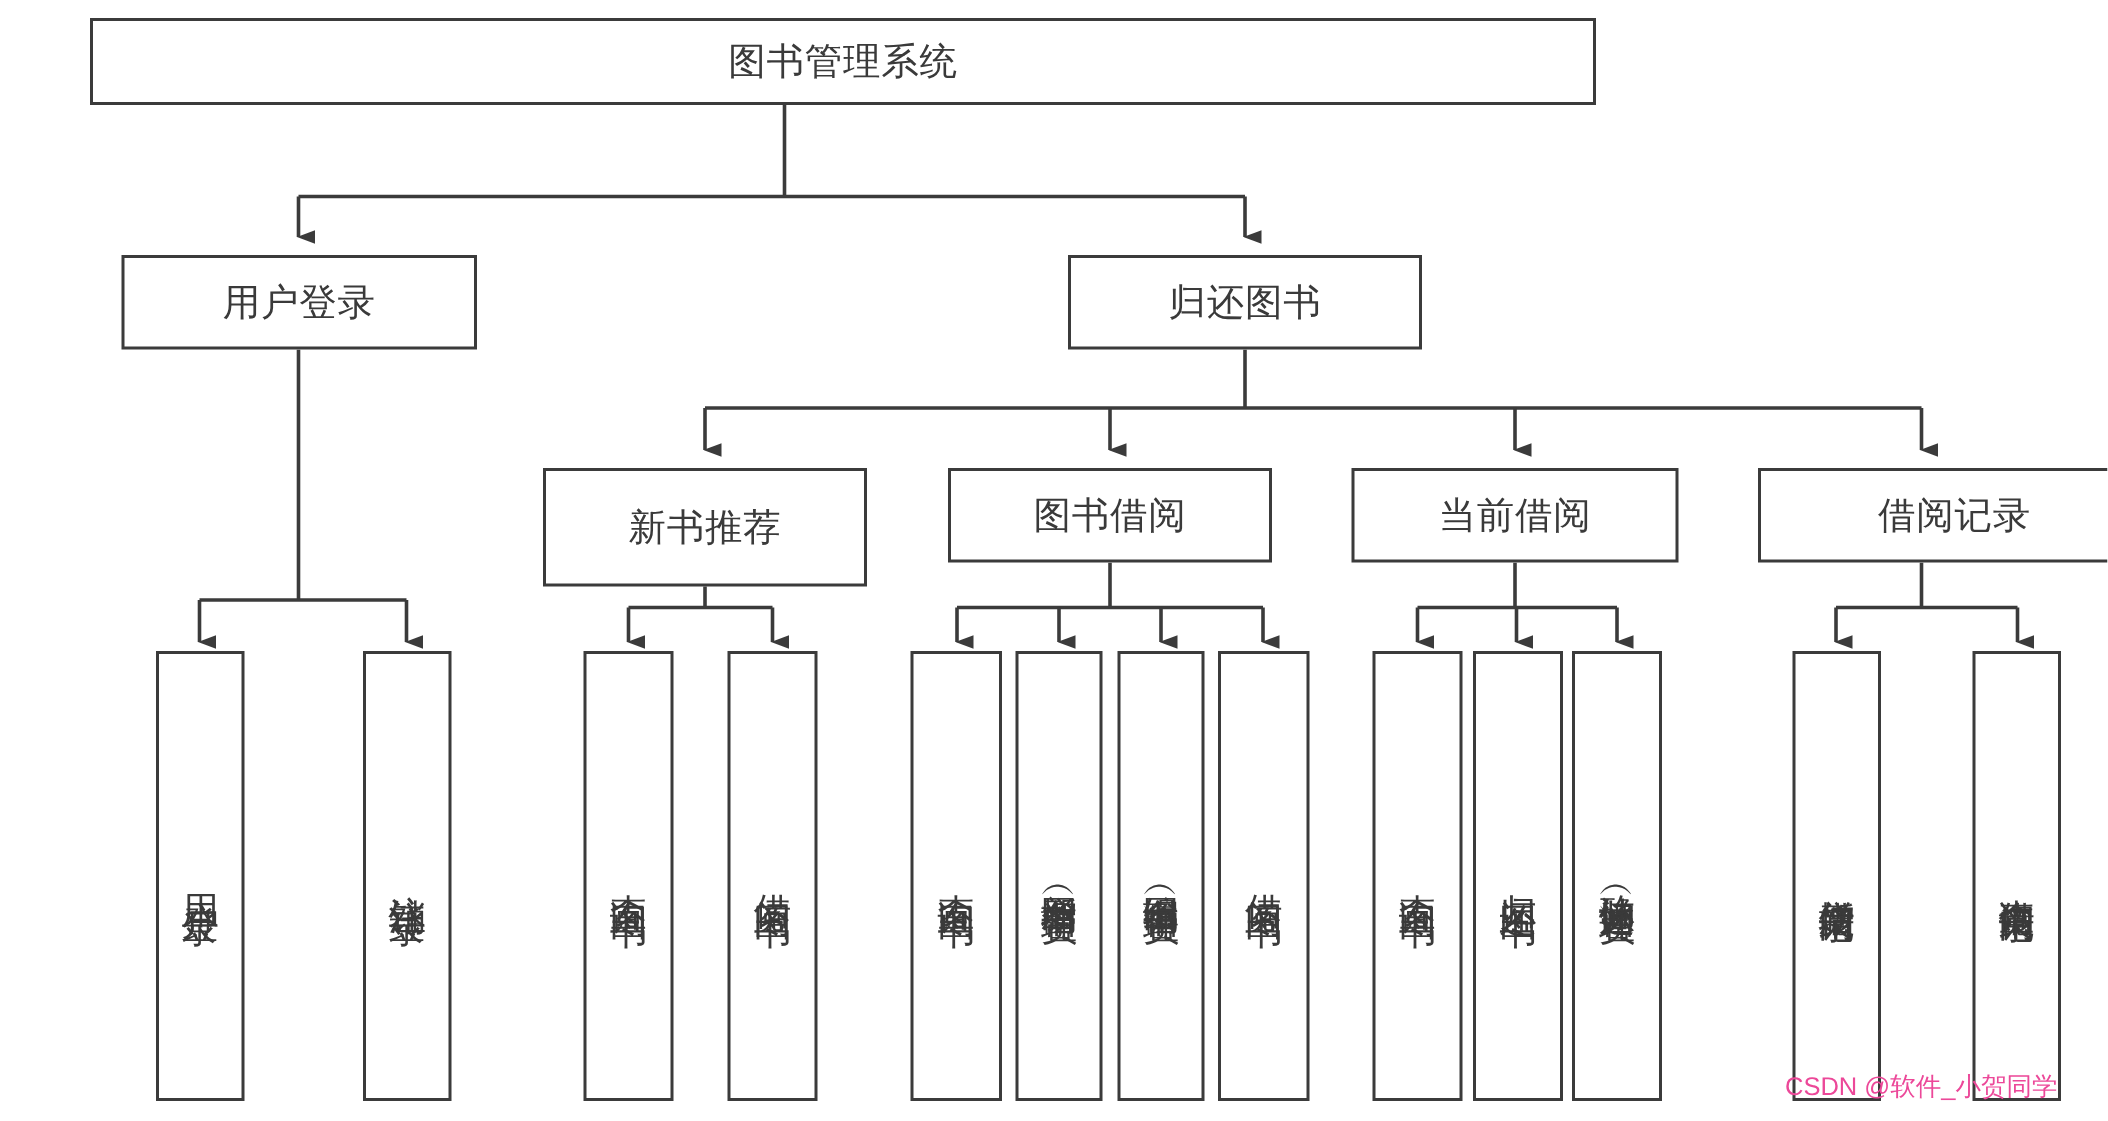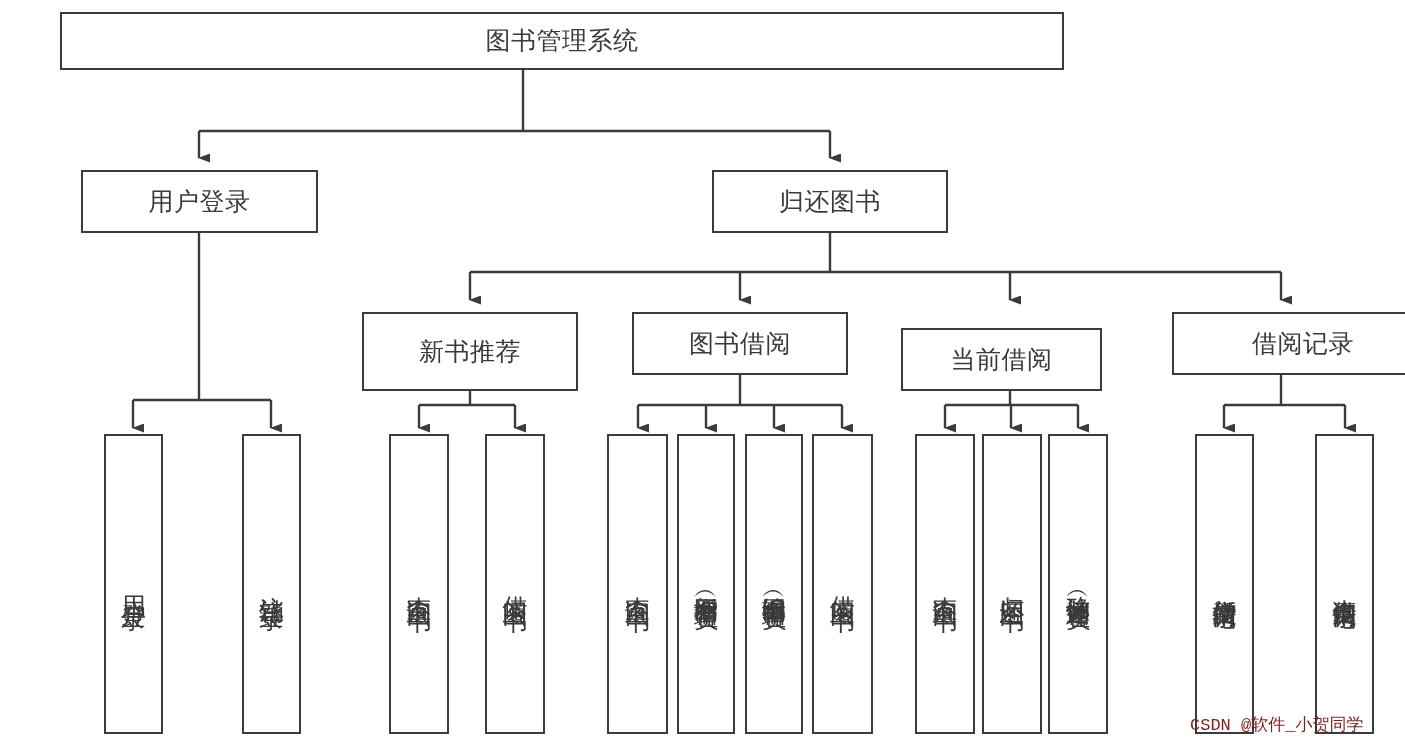--- a/index.html
+++ b/index.html
@@ -63,24 +63,24 @@
     letter-spacing: 4px;
     white-space: nowrap;
     max-height: 100%;
   }
   .node.vert.tall .label {
     font-size: 24px;
     letter-spacing: 1.5px;
   }
   .watermark {
     position: absolute;
-    color: #7f1d1d;
+    color: #ec4899;
     font-size: 17px;
     white-space: nowrap;
-    font-family: Liberation Mono, monospace;
+    font-family: Liberation Sans, sans-serif;
   }
 </style>
 </head>
 <body>
 
 <div id="stage">
 
   <svg class="connectors" viewBox="0 0 1405 747">
     <defs>
       <marker id="arrow" markerWidth="10" markerHeight="12" refX="4.5" refY="11" orient="auto" markerUnits="userSpaceOnUse">
@@ -141,21 +141,21 @@
   <div class="node horiz" style="left:712px; top:170px; width:236px; height:63px;">
     <span class="label">归还图书</span>
   </div>
 
   <div class="node horiz" style="left:362px; top:312px; width:216px; height:79px;">
     <span class="label">新书推荐</span>
   </div>
   <div class="node horiz" style="left:632px; top:312px; width:216px; height:63px;">
     <span class="label">图书借阅</span>
   </div>
-  <div class="node horiz" style="left:901px; top:328px; width:201px; height:63px;">
+  <div class="node horiz" style="left:901px; top:312px; width:218px; height:63px;">
     <span class="label">当前借阅</span>
   </div>
   <div class="node horiz" style="left:1172px; top:312px; width:262px; height:63px;">
     <span class="label">借阅记录</span>
   </div>
 
   <div class="node vert" style="left:104px; top:434px; width:59px; height:300px;">
     <span class="label">用户登录</span>
   </div>
   <div class="node vert" style="left:242px; top:434px; width:59px; height:300px;">

